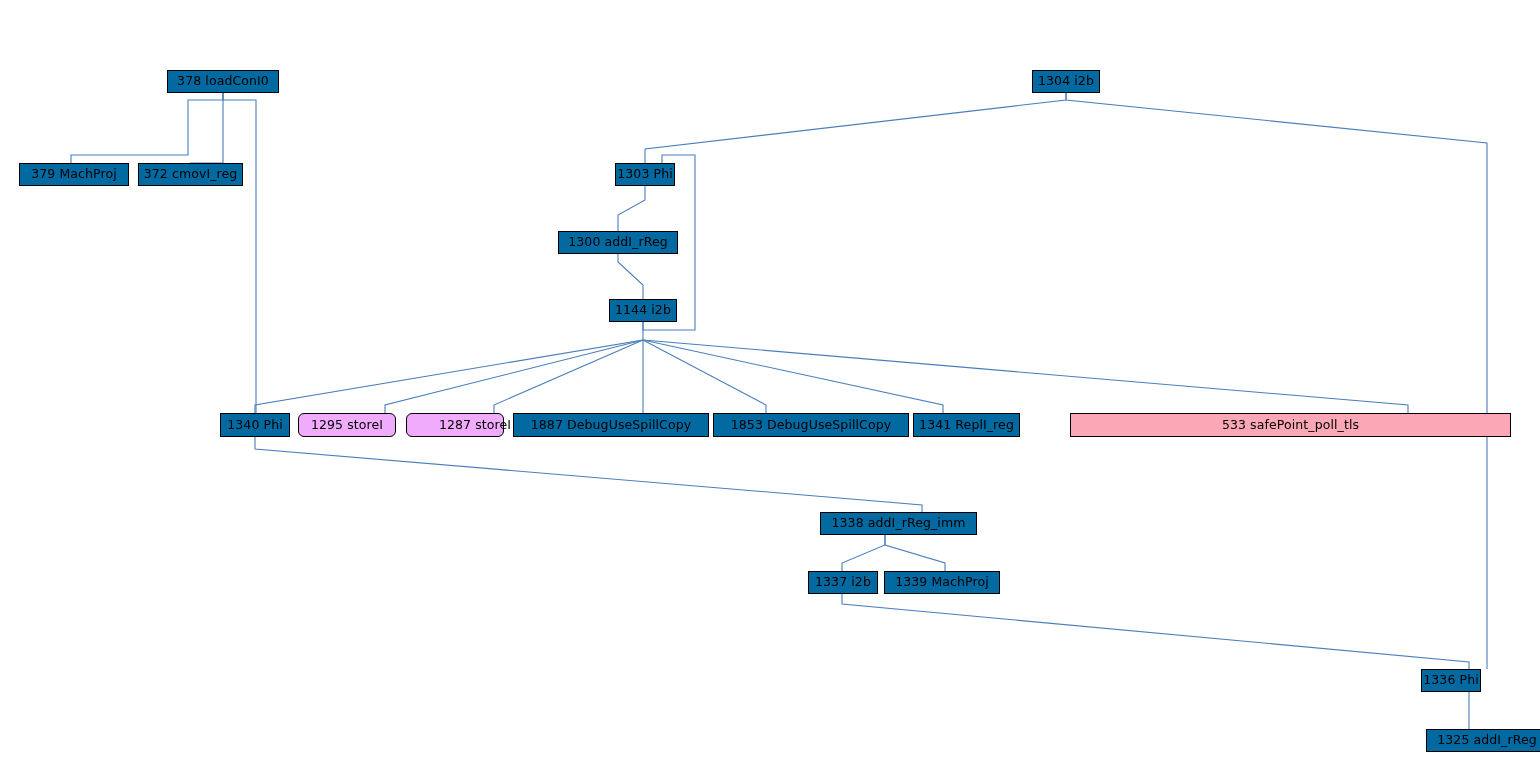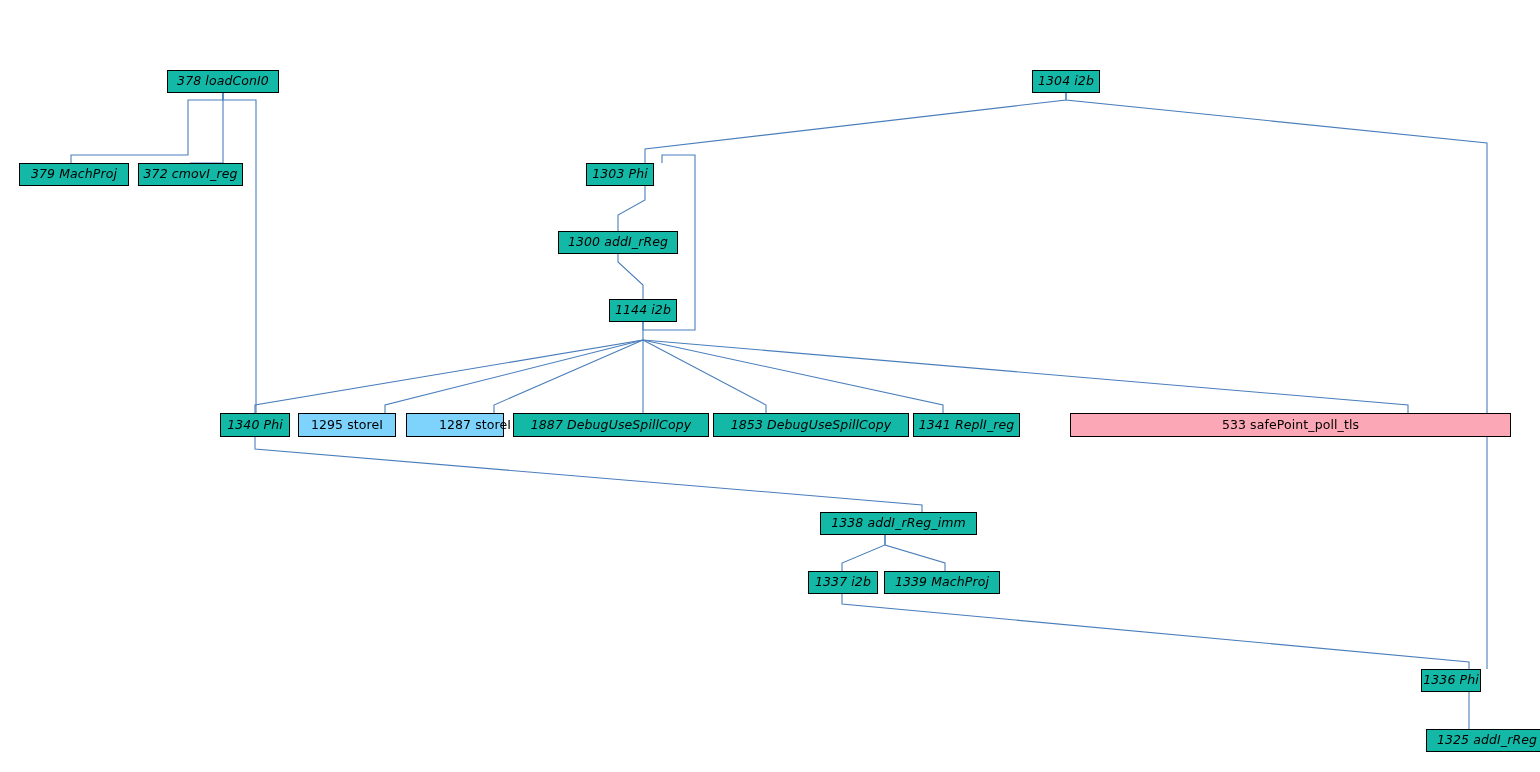--- a/index.html
+++ b/index.html
@@ -35,22 +35,22 @@
     border: 1px solid #000000;
     display: flex;
     align-items: center;
     justify-content: center;
     font-size: 12.5px;
     line-height: 1;
     color: #000000;
     white-space: nowrap;
     letter-spacing: 0.1px;
   }
-  .gnode.blue  { background: #14b8a6; font-style: italic; }
-  .gnode.yellow{ background: #7dd3fc; }
+  .gnode.blue  { background: #0369a1; }
+  .gnode.yellow{ background: #f0abfc; border-radius: 6px; }
   .gnode.pink  { background: #fba7b6; }
 </style>
 </head>
 <body>
 
 <div id="graph-canvas">
   <svg id="edge-layer" viewBox="0 0 1540 772">
       <polyline points="223,93 223,100 188,100 188,155 71,155 71,163" fill="none" stroke="#4a7ebb" stroke-width="1.1"></polyline>
       <polyline points="223,93 223,163 190,163" fill="none" stroke="#4a7ebb" stroke-width="1.1"></polyline>
       <polyline points="223,93 223,100 256,100 256,408 256,413" fill="none" stroke="#4a7ebb" stroke-width="1.1"></polyline>
@@ -70,21 +70,21 @@
       <polyline points="885,535 885,545 842,563 842,571" fill="none" stroke="#4a7ebb" stroke-width="1.1"></polyline>
       <polyline points="885,535 885,545 945,563 945,571" fill="none" stroke="#4a7ebb" stroke-width="1.1"></polyline>
       <polyline points="842,594 842,604 1469,662 1469,669" fill="none" stroke="#4a7ebb" stroke-width="1.1"></polyline>
       <polyline points="1469,692 1469,729" fill="none" stroke="#4a7ebb" stroke-width="1.1"></polyline>
     </svg>
   <div id="node-layer">
       <div class="gnode blue" style="left: 167px; top: 70px; width: 112px; height: 23px;">378 loadConI0</div>
       <div class="gnode blue" style="left: 1032px; top: 70px; width: 68px; height: 23px;">1304 i2b</div>
       <div class="gnode blue" style="left: 19px; top: 163px; width: 110px; height: 23px;">379 MachProj</div>
       <div class="gnode blue" style="left: 138px; top: 163px; width: 105px; height: 23px;">372 cmovI_reg</div>
-      <div class="gnode blue" style="left: 586px; top: 163px; width: 68px; height: 23px; text-align: right;">1303 Phi</div>
+      <div class="gnode blue" style="left: 615px; top: 163px; width: 60px; height: 23px; text-align: right;">1303 Phi</div>
       <div class="gnode blue" style="left: 558px; top: 231px; width: 120px; height: 23px;">1300 addI_rReg</div>
       <div class="gnode blue" style="left: 609px; top: 299px; width: 68px; height: 23px;">1144 i2b</div>
       <div class="gnode blue" style="left: 220px; top: 413px; width: 70px; height: 24px;">1340 Phi</div>
       <div class="gnode yellow" style="left: 298px; top: 413px; width: 98px; height: 24px;">1295 storeI</div>
       <div class="gnode yellow" style="left: 406px; top: 413px; width: 98px; height: 24px; padding-left: 40px;">1287 storeI</div>
       <div class="gnode blue" style="left: 513px; top: 413px; width: 196px; height: 24px;">1887 DebugUseSpillCopy</div>
       <div class="gnode blue" style="left: 713px; top: 413px; width: 196px; height: 24px;">1853 DebugUseSpillCopy</div>
       <div class="gnode blue" style="left: 913px; top: 413px; width: 107px; height: 24px;">1341 ReplI_reg</div>
       <div class="gnode pink" style="left: 1037px; top: 413px; width: 441px; height: 24px; margin-left: 33px;">533 safePoint_poll_tls</div>
       <div class="gnode blue" style="left: 820px; top: 512px; width: 157px; height: 23px;">1338 addI_rReg_imm</div>

